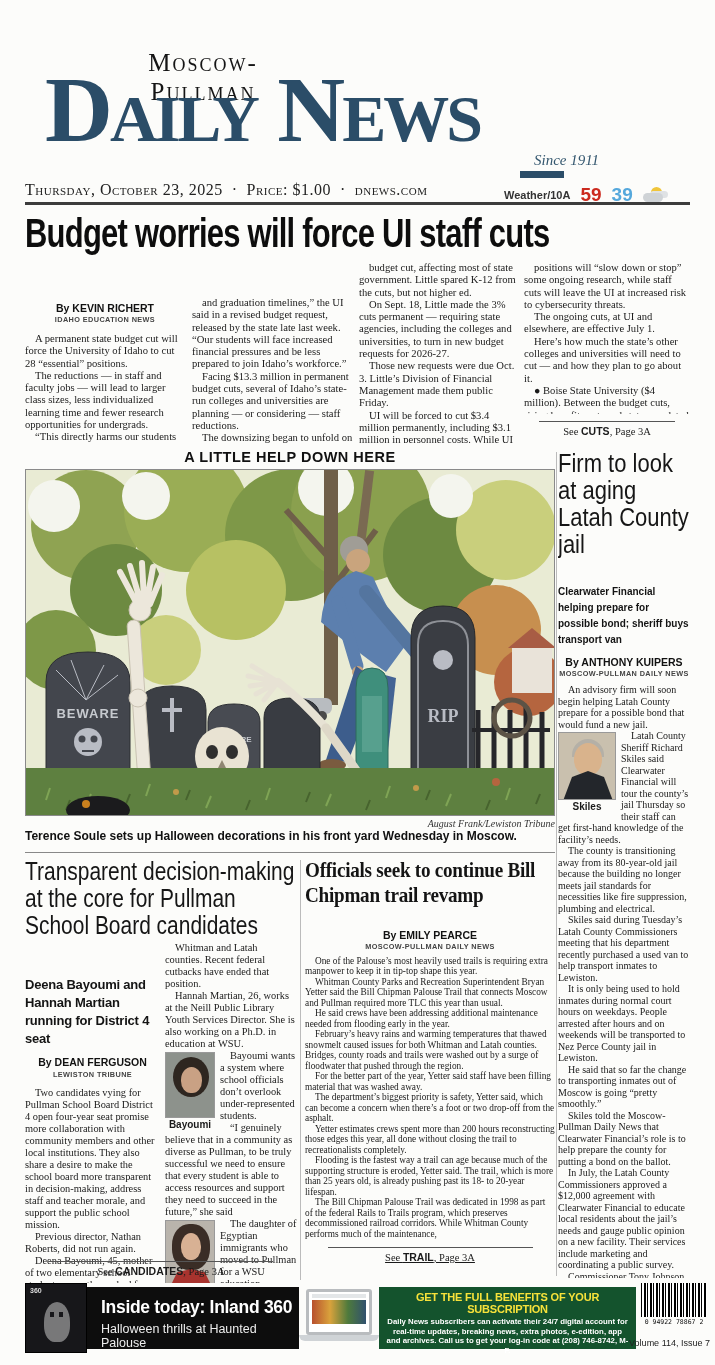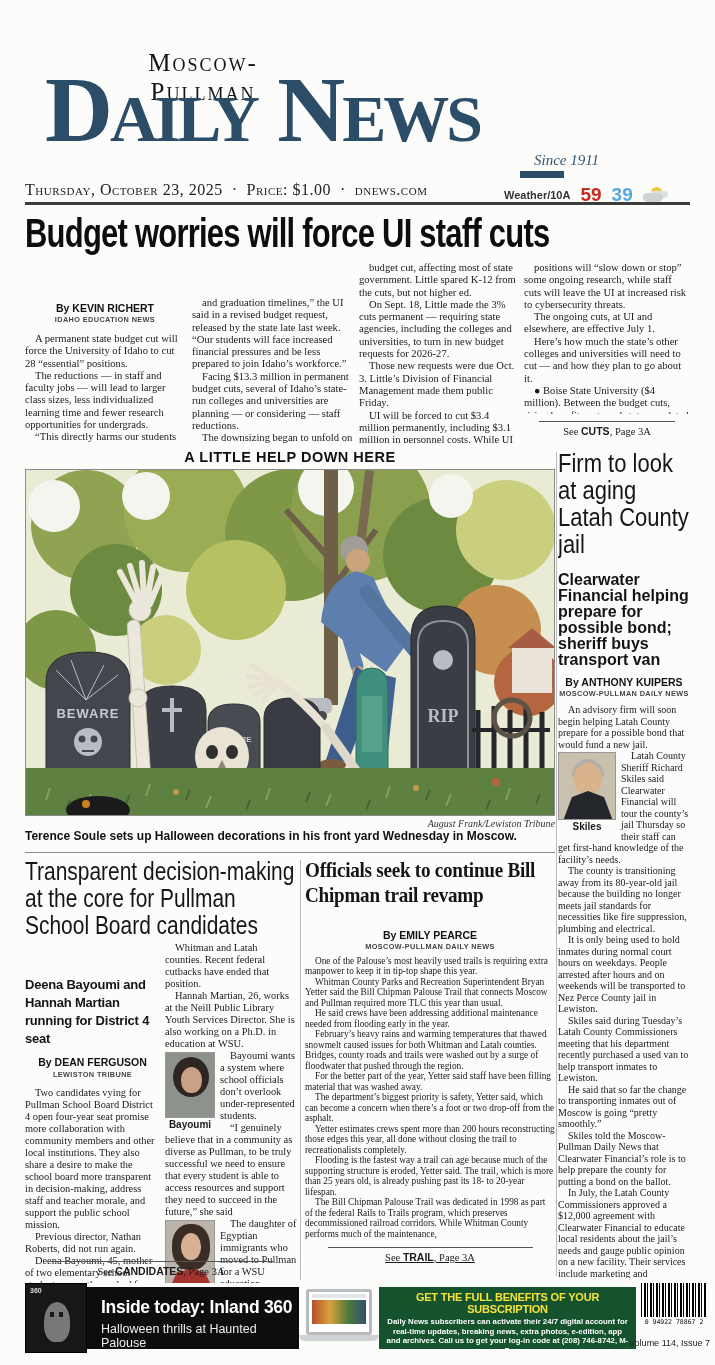--- a/index.html
+++ b/index.html
@@ -58,21 +58,21 @@
                   font-style:italic; font-size:10px; color:#333; }
   .photo-caption { position:absolute; left:25px; top:829px; width:530px;
                    font-family:"Liberation Sans", sans-serif; font-weight:700; font-size:12px; color:#111; }
   .caption-rule { position:absolute; left:25px; top:852px; width:530px; height:1px; background:#888; }
 
   
   .vsep { position:absolute; background:#bbb; width:1px; }
   .sidebar { position:absolute; left:558px; top:450px; width:132px; height:828px; overflow:hidden; }
   .jail-headline { font-family:"Liberation Sans", sans-serif; font-weight:500; font-size:25px; line-height:1.08;
                    width:150px; transform:scaleX(0.88); transform-origin:0 0; color:#161616; }
-  .jail-subhead { margin-top:14px; font-size:16px; line-height:16px; }
+  .jail-subhead { margin-top:26px; font-size:10px; line-height:16px; }
   .jail-byline { margin-top:8px; }
   .jail-body { margin-top:6px; font-size:10px; line-height:11.5px; }
   .figure { float:left; margin:2px 5px 2px 0; font-family:"Liberation Sans", sans-serif; text-align:center; }
   .figure .fcap { font-weight:800; font-size:10px; margin-top:1px; }
   .fig-skiles .pbox { width:58px; height:68px; border:1px solid #999; background:#c9c0ae; position:relative; overflow:hidden; }
   .head { position:absolute; border-radius:50% 50% 46% 46%; }
   .fig-skiles .hair { left:13px; top:6px; width:32px; height:18px; background:#b4b0a7; border-radius:16px 16px 0 0; position:absolute; }
   .fig-skiles .face { left:15px; top:10px; width:28px; height:32px; background:#d9b38c; }
   .fig-skiles .torso { position:absolute; left:4px; top:38px; width:50px; height:30px; background:#23262b;
                        clip-path:polygon(0 100%,18% 20%,50% 0,82% 20%,100% 100%); }
@@ -324,22 +324,22 @@
         <div class="pbox">
           <span class="hair"></span>
             <span class="head face"></span>
             <span class="torso"></span>
         </div>
         <figcaption class="fcap">Skiles</figcaption>
       </figure>
       <div>
           <p>Latah County Sheriff Richard Skiles said Clearwater Financial will tour the county’s jail Thursday so their staff can get first-hand knowledge of the facility’s needs.</p>
           <p>The county is transitioning away from its 80-year-old jail because the building no longer meets jail standards for necessities like fire suppression, plumbing and electrical.</p>
+          <p>Skiles said during Tuesday’s Latah County Commissioners meeting that his department recently purchased a used van to help transport inmates to Lewiston.</p>
           <p>It is only being used to hold inmates during normal court hours on weekdays. People arrested after hours and on weekends will be transported to Nez Perce County jail in Lewiston.</p>
-          <p>Skiles said during Tuesday’s Latah County Commissioners meeting that his department recently purchased a used van to help transport inmates to Lewiston.</p>
           <p>He said that so far the change to transporting inmates out of Moscow is going “pretty smoothly.”</p>
           <p>Skiles told the Moscow-Pullman Daily News that Clearwater Financial’s role is to help prepare the county for putting a bond on the ballot.</p>
           <p>In July, the Latah County Commissioners approved a $12,000 agreement with Clearwater Financial to educate local residents about the jail’s needs and gauge public opinion on a new facility. Their services include marketing and coordinating a public survey.</p>
           <p>Commissioner Tony Johnson said Tuesday that building a new jail is a slow-moving process, “but we are moving forward.”</p>
         </div>
 
     </div>
   </div>
 
   <div class="sb">

